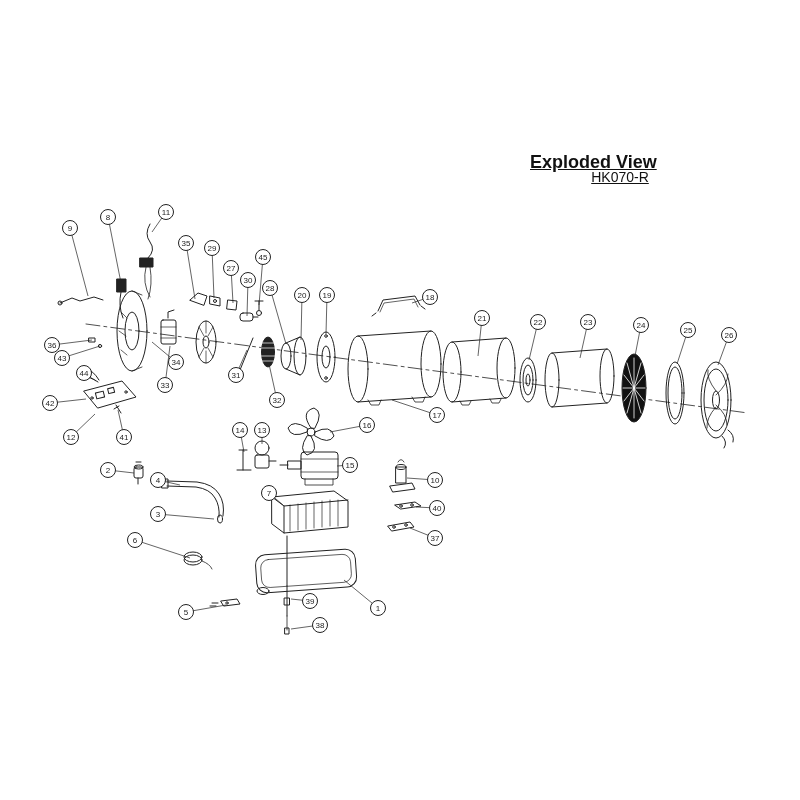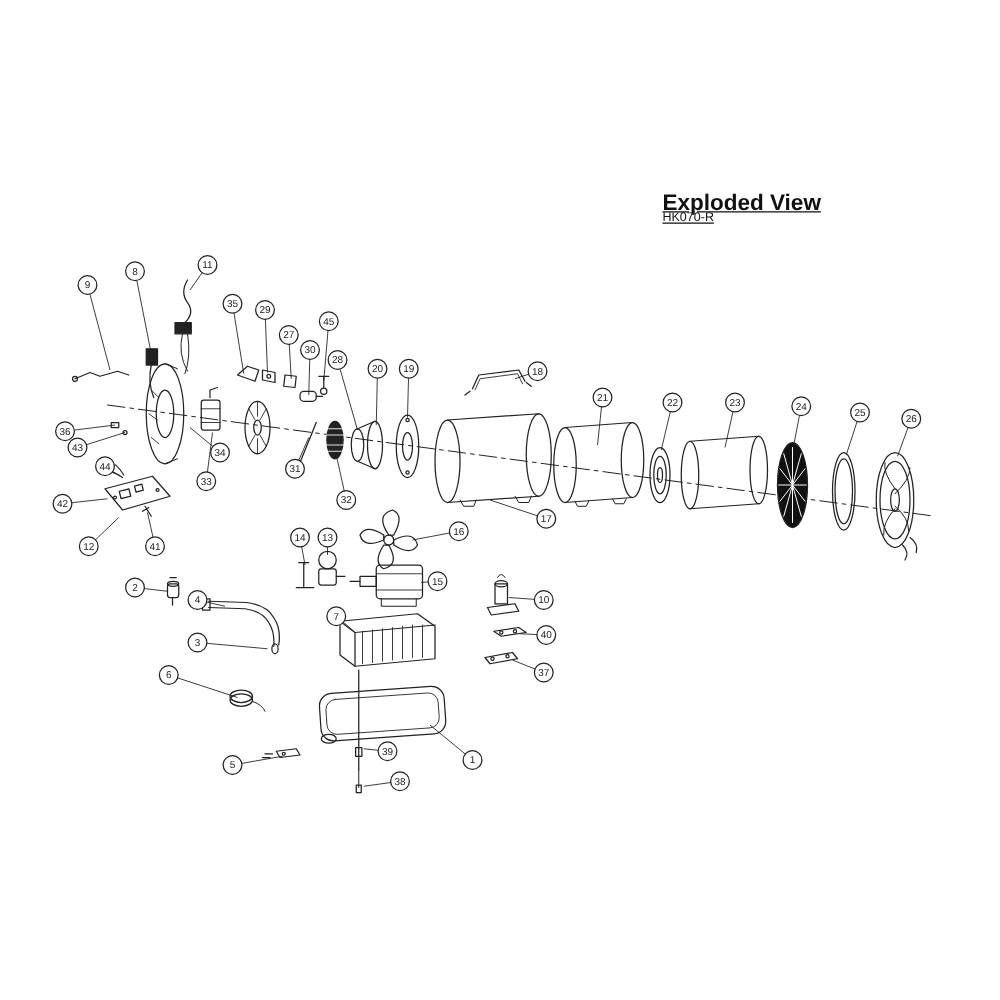--- a/index.html
+++ b/index.html
@@ -1,22 +1,22 @@
 <!DOCTYPE html>
 <html><head>
 <meta charset="utf-8">
 <style>
   html,body{margin:0;padding:0;background:#ffffff;}
   #stage{position:relative;width:800px;height:800px;background:#ffffff;overflow:hidden;
          font-family:"Liberation Sans", sans-serif;}
   #diagram{position:absolute;left:0;top:0;}
   .title{position:absolute;left:530px;top:140px;width:180px;text-align:left;
          font-size:18px;font-weight:bold;text-decoration:underline;color:#111;margin-top:12px;}
-  .model{position:absolute;left:530px;top:169px;width:180px;
-         font-size:10px;text-decoration:underline;color:#111;}
+  .model{position:absolute;left:530px;top:169px;width:180px;text-align:center;
+         font-size:14px;text-decoration:underline;color:#111;}
 </style>
 </head>
 <body>
 
 <div id="stage">
 
   <div class="title">Exploded View</div>
   <div class="model">HK070-R</div>
 
   <svg id="diagram" width="800" height="800" viewBox="0 0 800 800" xmlns="http://www.w3.org/2000/svg">

